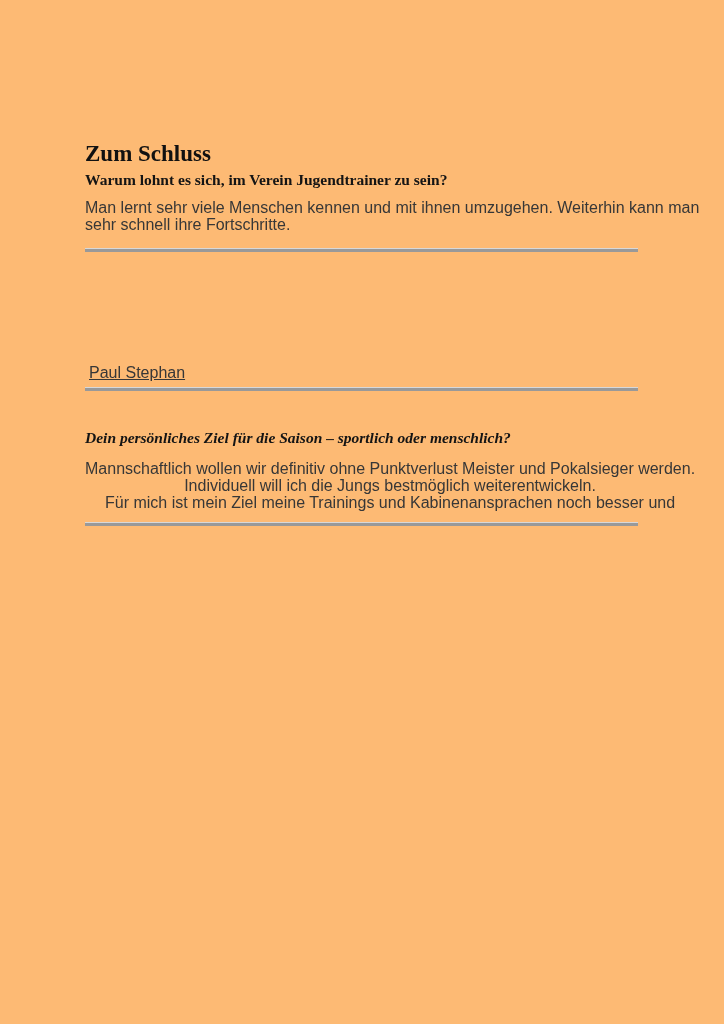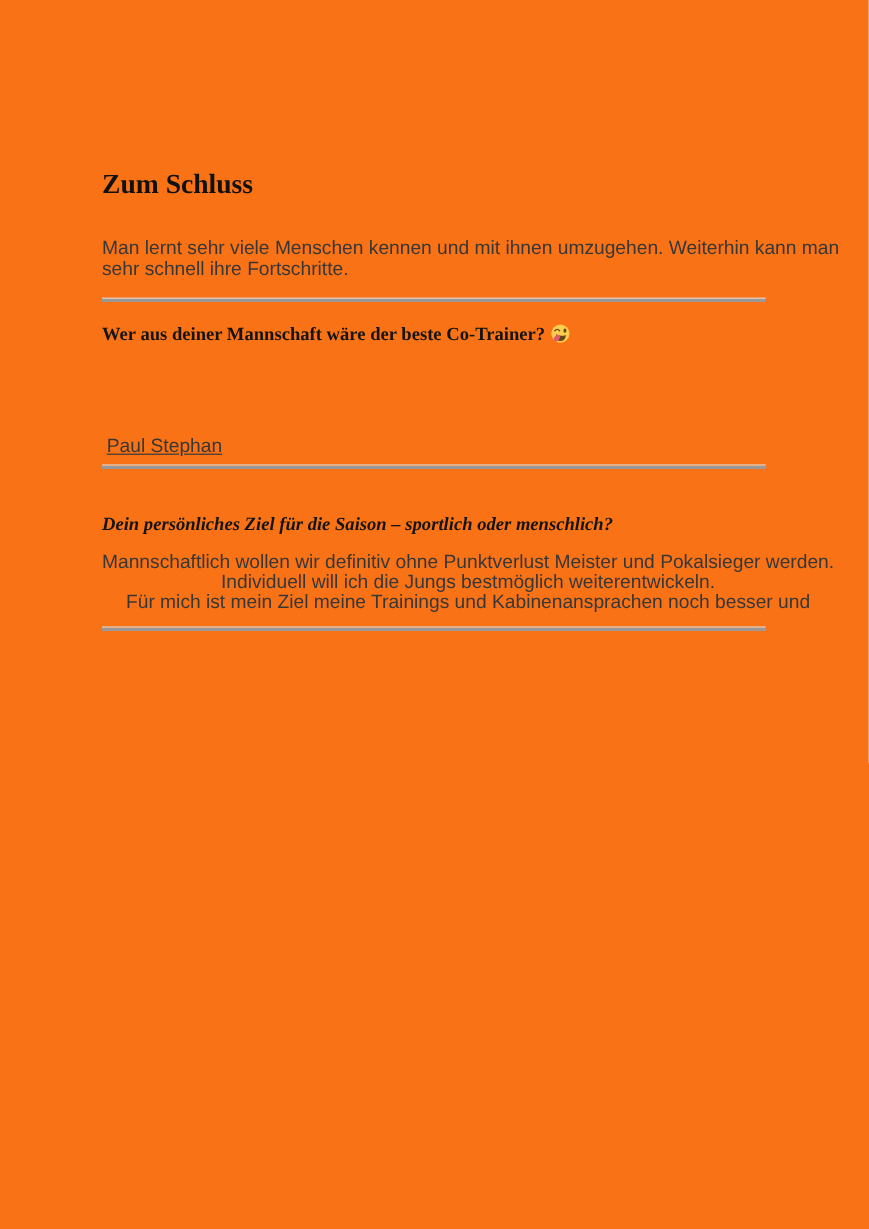--- a/index.html
+++ b/index.html
@@ -4,21 +4,21 @@
 <style>
   html, body {
     margin: 0;
     padding: 0;
     background: #ffffff;
   }
   .page {
     position: relative;
     width: 724px;
     height: 1024px;
-    background: #f97316;
+    background: #fdba74;
     overflow: hidden;
     font-family: "Liberation Sans", sans-serif;
   }
   .abs { position: absolute; }
   .doc-title {
     left: 85px;
     top: 127px;
     font-family: "Liberation Serif", serif;
     font-weight: bold;
     font-size: 23px;
@@ -59,37 +59,29 @@
     vertical-align: -3px;
   }
 </style>
 </head>
 <body>
 
 <div class="page">
 
   <h1 class="abs doc-title">Zum Schluss</h1>
 
+  <div class="abs question" style="top:171px;">
+    <span>Warum lohnt es sich, im Verein Jugendtrainer zu sein?</span>
+  </div>
   <div class="abs answer" style="top:200px;">
     <div class="line">Man lernt sehr viele Menschen kennen und mit ihnen umzugehen. Weiterhin kann man</div>
     <div class="line">sehr schnell ihre Fortschritte.</div>
   </div>
   <div class="abs rule" style="top:248px;"></div>
 
-  <div class="abs question" style="top:270px;">
-    <span>Wer aus deiner Mannschaft wäre der beste Co-Trainer?</span><span class="emoji" aria-label="winking-face-with-tongue-emoji">
-      <svg viewBox="0 0 36 36" width="16" height="16" aria-hidden="true">
-        <circle cx="18" cy="18" r="17" fill="#FFCC4D"></circle>
-        <path d="M7.5 12.5 q4.5 -5 9 0" stroke="#65471B" stroke-width="2.6" fill="none" stroke-linecap="round"></path>
-        <ellipse cx="26.5" cy="12.5" rx="2.8" ry="4" fill="#65471B"></ellipse>
-        <path d="M9.5 19 q9 5.5 19 1.5 q-1.5 11.5 -10.5 11.5 q-8.5 0 -8.5 -13 z" fill="#65471B"></path>
-        <ellipse cx="11.5" cy="26.5" rx="4.6" ry="6.8" transform="rotate(38 11.5 26.5)" fill="#E2596C"></ellipse>
-      </svg>
-    </span>
-  </div>
   <div class="abs answer" style="top:365px; left:89px;text-decoration:underline;">
     <div class="line">Paul Stephan</div>
   </div>
   <div class="abs rule" style="top:387px;"></div>
 
   <div class="abs question" style="top:429px;font-style:italic;">
     <span>Dein persönliches Ziel für die Saison – sportlich oder menschlich?</span>
   </div>
   <div class="abs answer" style="top:461px;text-align:center;">
     <div class="line">Mannschaftlich wollen wir definitiv ohne Punktverlust Meister und Pokalsieger werden.</div>

